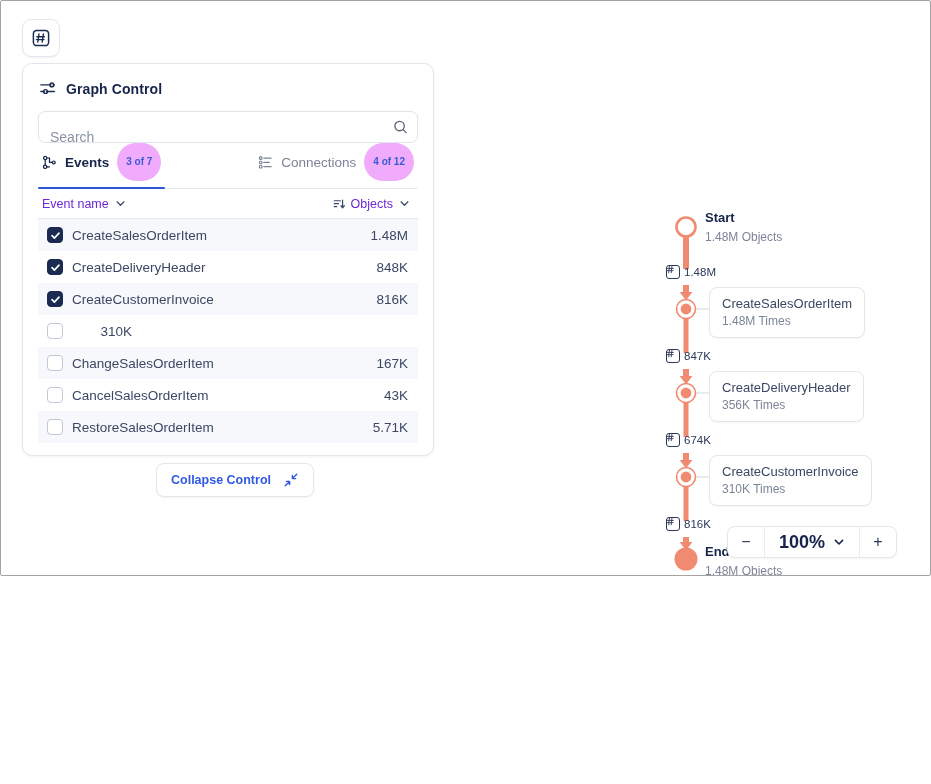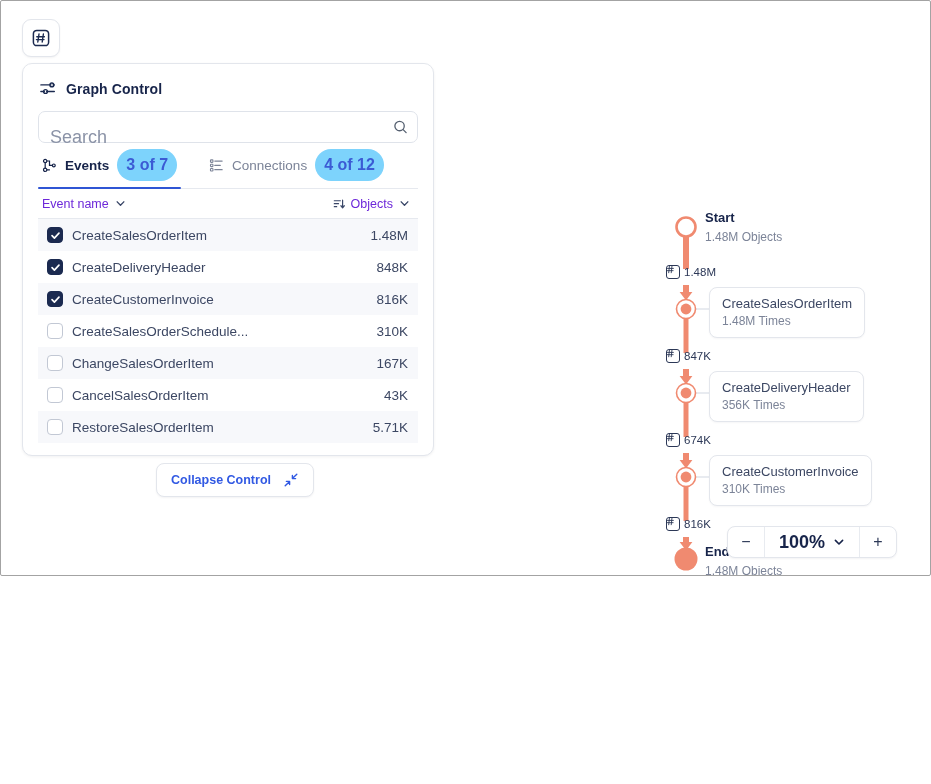--- a/index.html
+++ b/index.html
@@ -54,53 +54,54 @@
     position: relative;
     height: 32px;
     border: 1px solid #dfe3ea;
     border-radius: 7px;
     display: flex; align-items: center;
     background: #fff;
   }
   .search-box input {
     border: 0; outline: none; background: transparent;
     font-family: "Liberation Sans", sans-serif;
-    font-size: 18px; color: #ef4444;
+    font-size: 14px; color: #ef4444;
     padding: 0 34px 0 11px; width: 100%; height: 100%; margin-top: 20px;
   }
   .search-box input::placeholder { color: #8b93a7; }
   .search-icon {
     position: absolute; right: 9px; top: 50%; transform: translateY(-50%);
     display: flex;
   }
 
   
   .tabs {
     display: flex; align-items: flex-end;
     margin: 16px 15px 0 15px;
     border-bottom: 1px solid #e6e9ef;
-    gap: 24px;
+    gap: 30px;
     height: 30px;
+    justify-content: space-between;
   }
   .tab {
     display: flex; align-items: center; gap: 8px;
     padding: 0 4px 7px 4px;
     cursor: pointer;
     position: relative;
   }
   .tab-label { font-size: 13.5px; color: #7c8498; }
   .tab.active .tab-label { color: #17244a; font-weight: bold; }
   .tab.active::after {
     content: ""; position: absolute; left: 0; right: 0; bottom: -1px;
     height: 2.5px; background: #2f55d4; border-radius: 2px;
   }
   .pill {
-    background: #7dd3fc; color: #3b5bd4;
-    font-size: 16px; font-weight: bold;
-    border-radius: 999px; padding: 8px 9px;
+    background: #f0abfc; color: #3b5bd4;
+    font-size: 10px; font-weight: bold;
+    border-radius: 999px; padding: 14px 9px;
     line-height: 1;
   }
 
   
   .tbl { margin: 0 15px 12px 15px; }
   .tbl-head {
     display: flex; align-items: center;
     height: 30px;
     border-bottom: 1px solid #e6e9ef;
     font-size: 12.5px; color: #6d28d9; gap: 12px;
@@ -304,21 +305,20 @@
         </div>
           </div>
         <div class="nm">CreateCustomerInvoice</div>
         <div class="val">816K</div>
       </div>
 
       <div class="row">
         <div class="cb-wrap">
             <div class="cb"></div>
           </div>
-        <div class="nm">CreateSalesOrderSchedule...</div>
         <div class="val">310K</div>
       </div>
 
       <div class="row alt">
         <div class="cb-wrap">
             <div class="cb"></div>
           </div>
         <div class="nm">ChangeSalesOrderItem</div>
         <div class="val">167K</div>
       </div>

